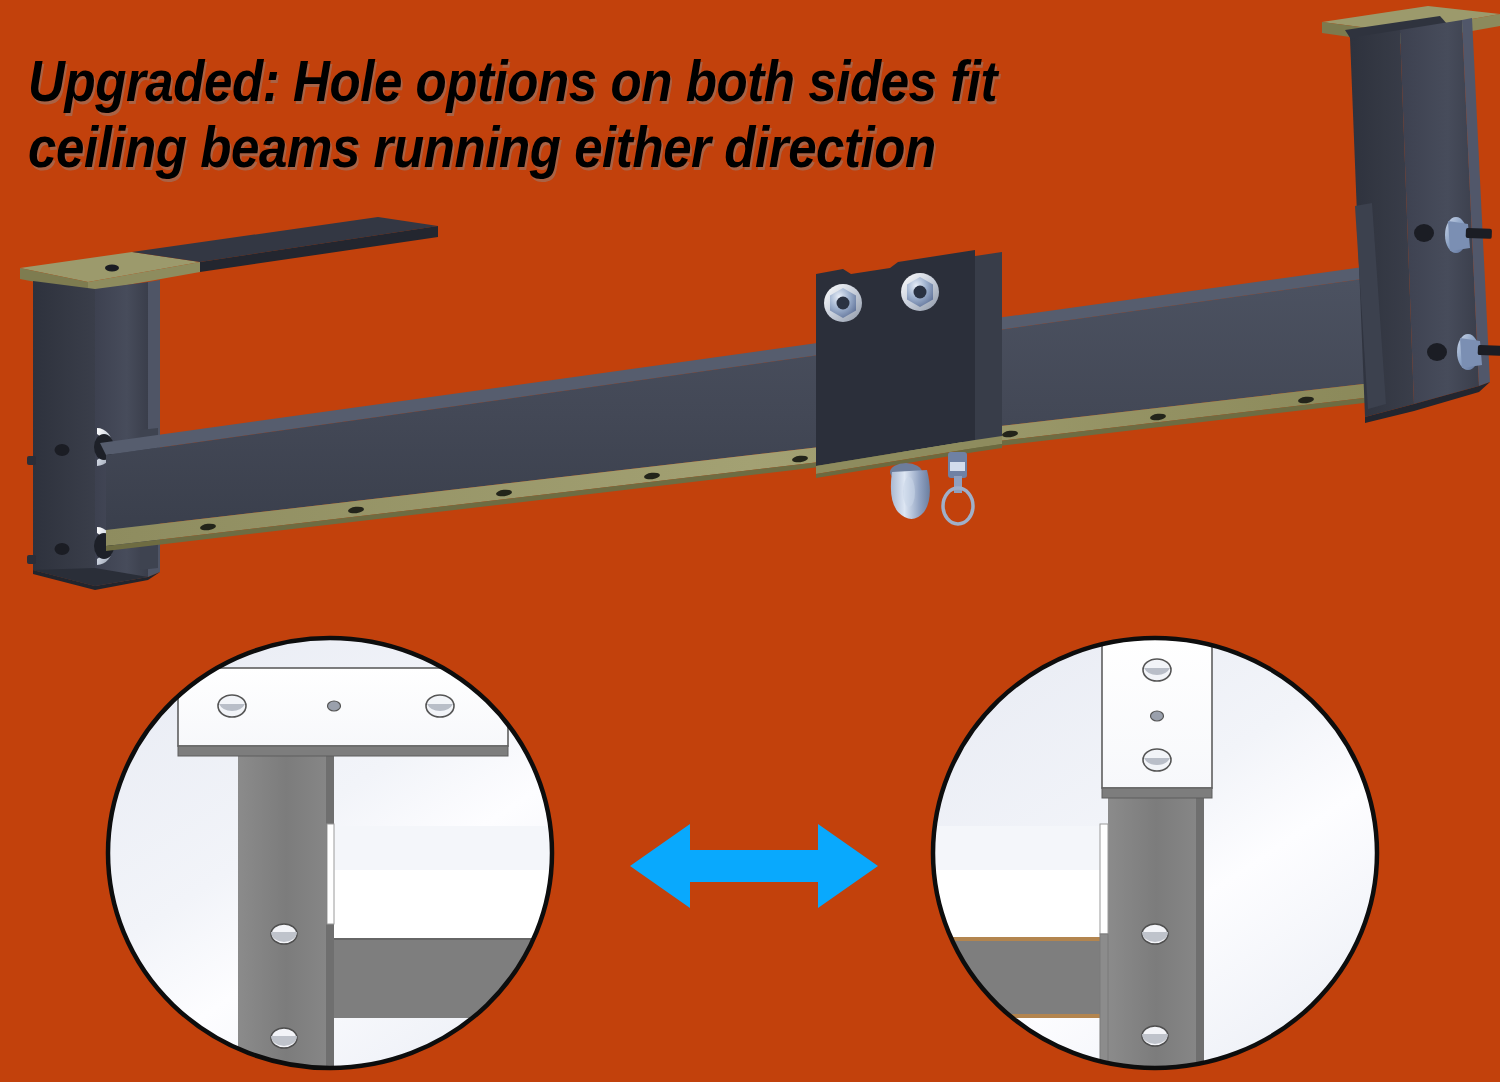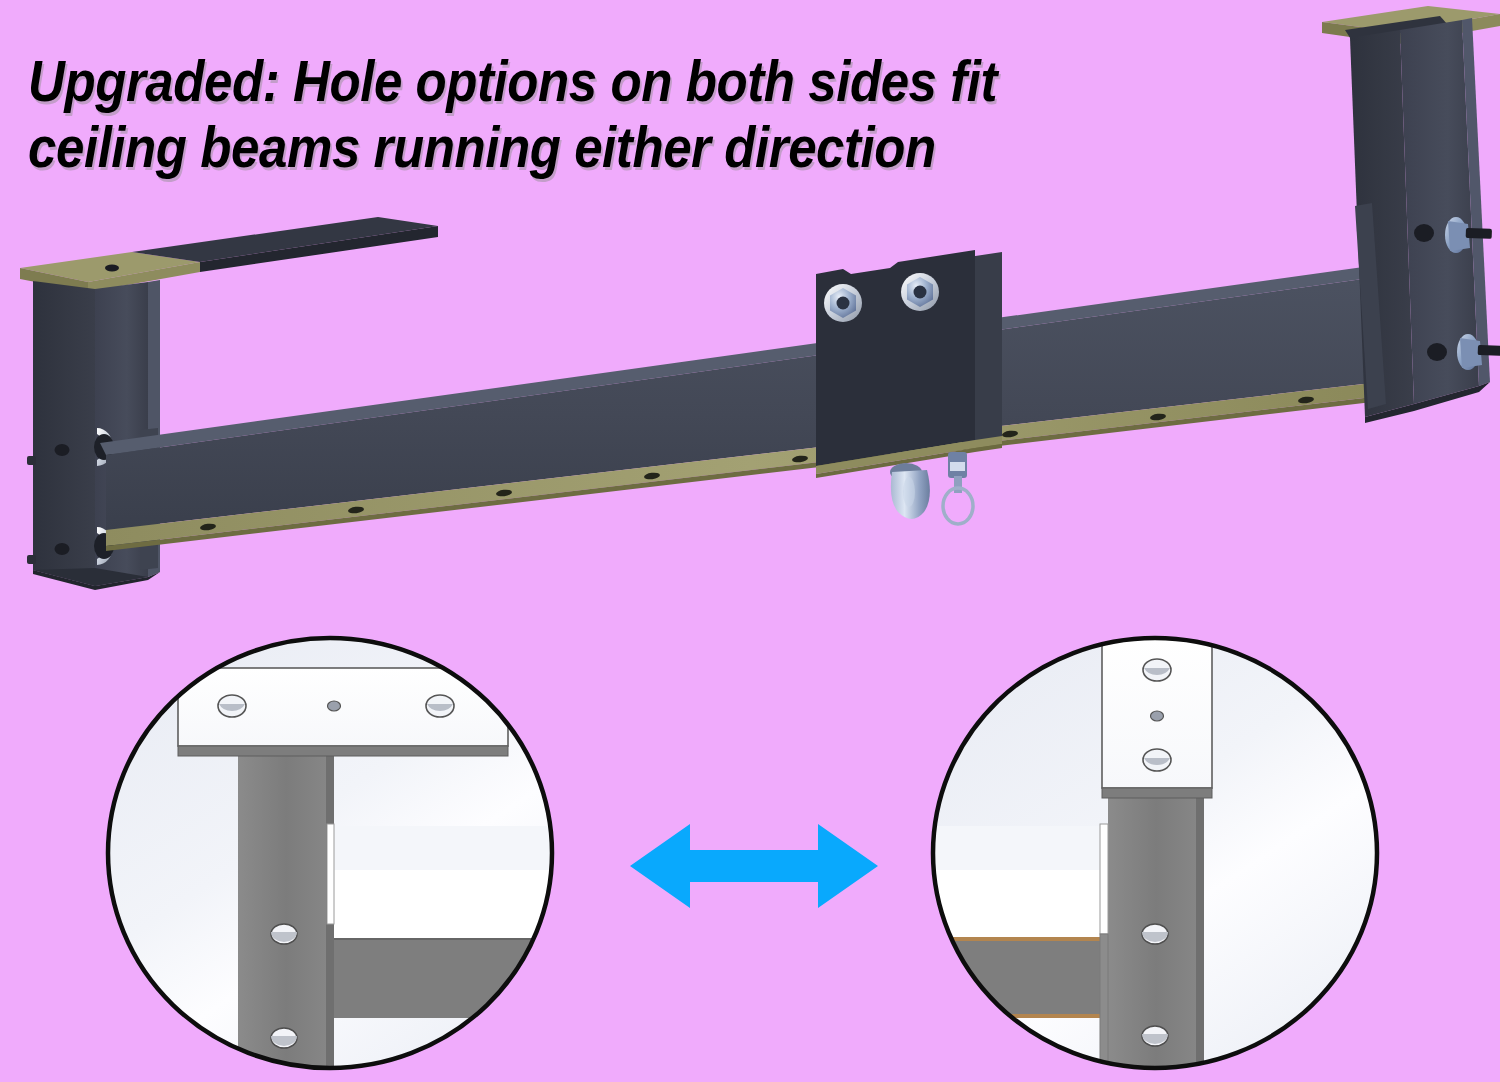--- a/index.html
+++ b/index.html
@@ -5,21 +5,21 @@
 <style>
   html,body{margin:0;padding:0;background:#ffffff;}
   body{
     font-family:"Liberation Sans","DejaVu Sans",sans-serif;
     -webkit-font-smoothing:antialiased;
   }
   #stage{
     position:relative;
     width:1500px;
     height:1082px;
-    background:#f0abfc;
+    background:#c2410c;
     overflow:hidden;
   }
 
   
   #headline{
     position:absolute;
     left:28px;
     top:48px;
     width:1060px;
     z-index:40;

